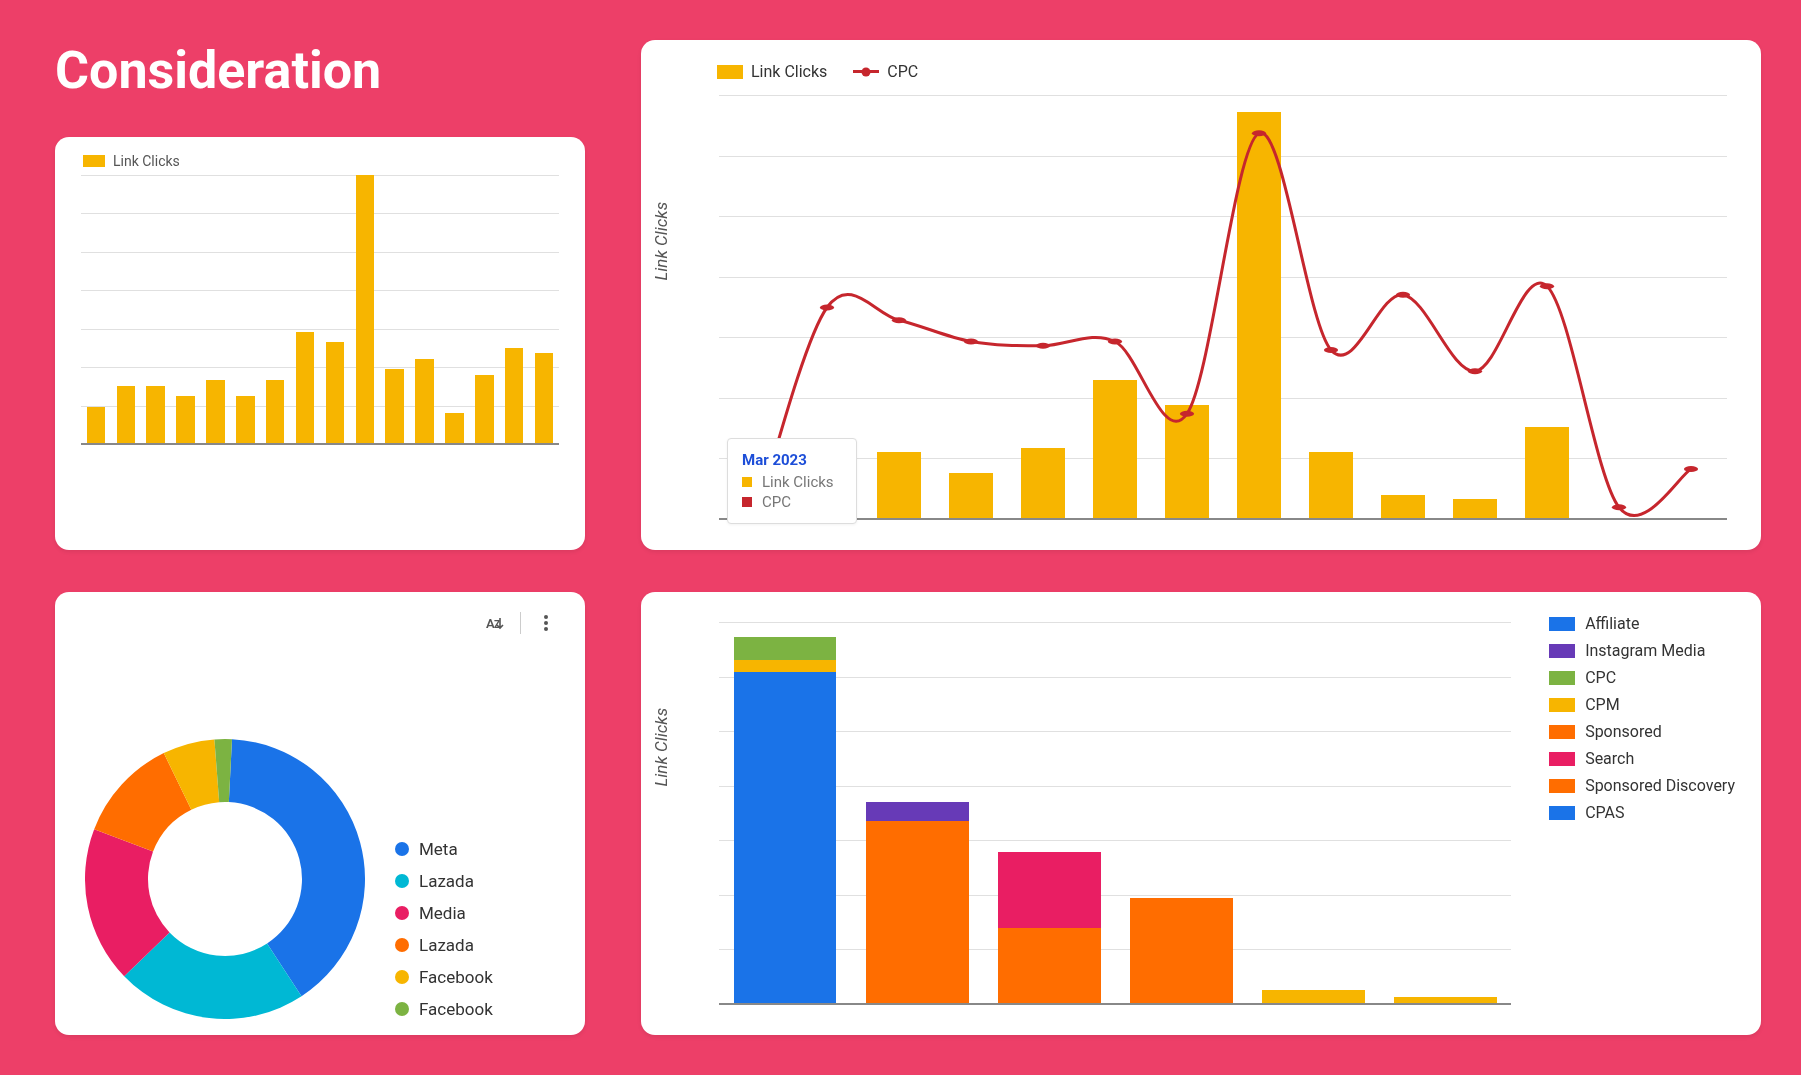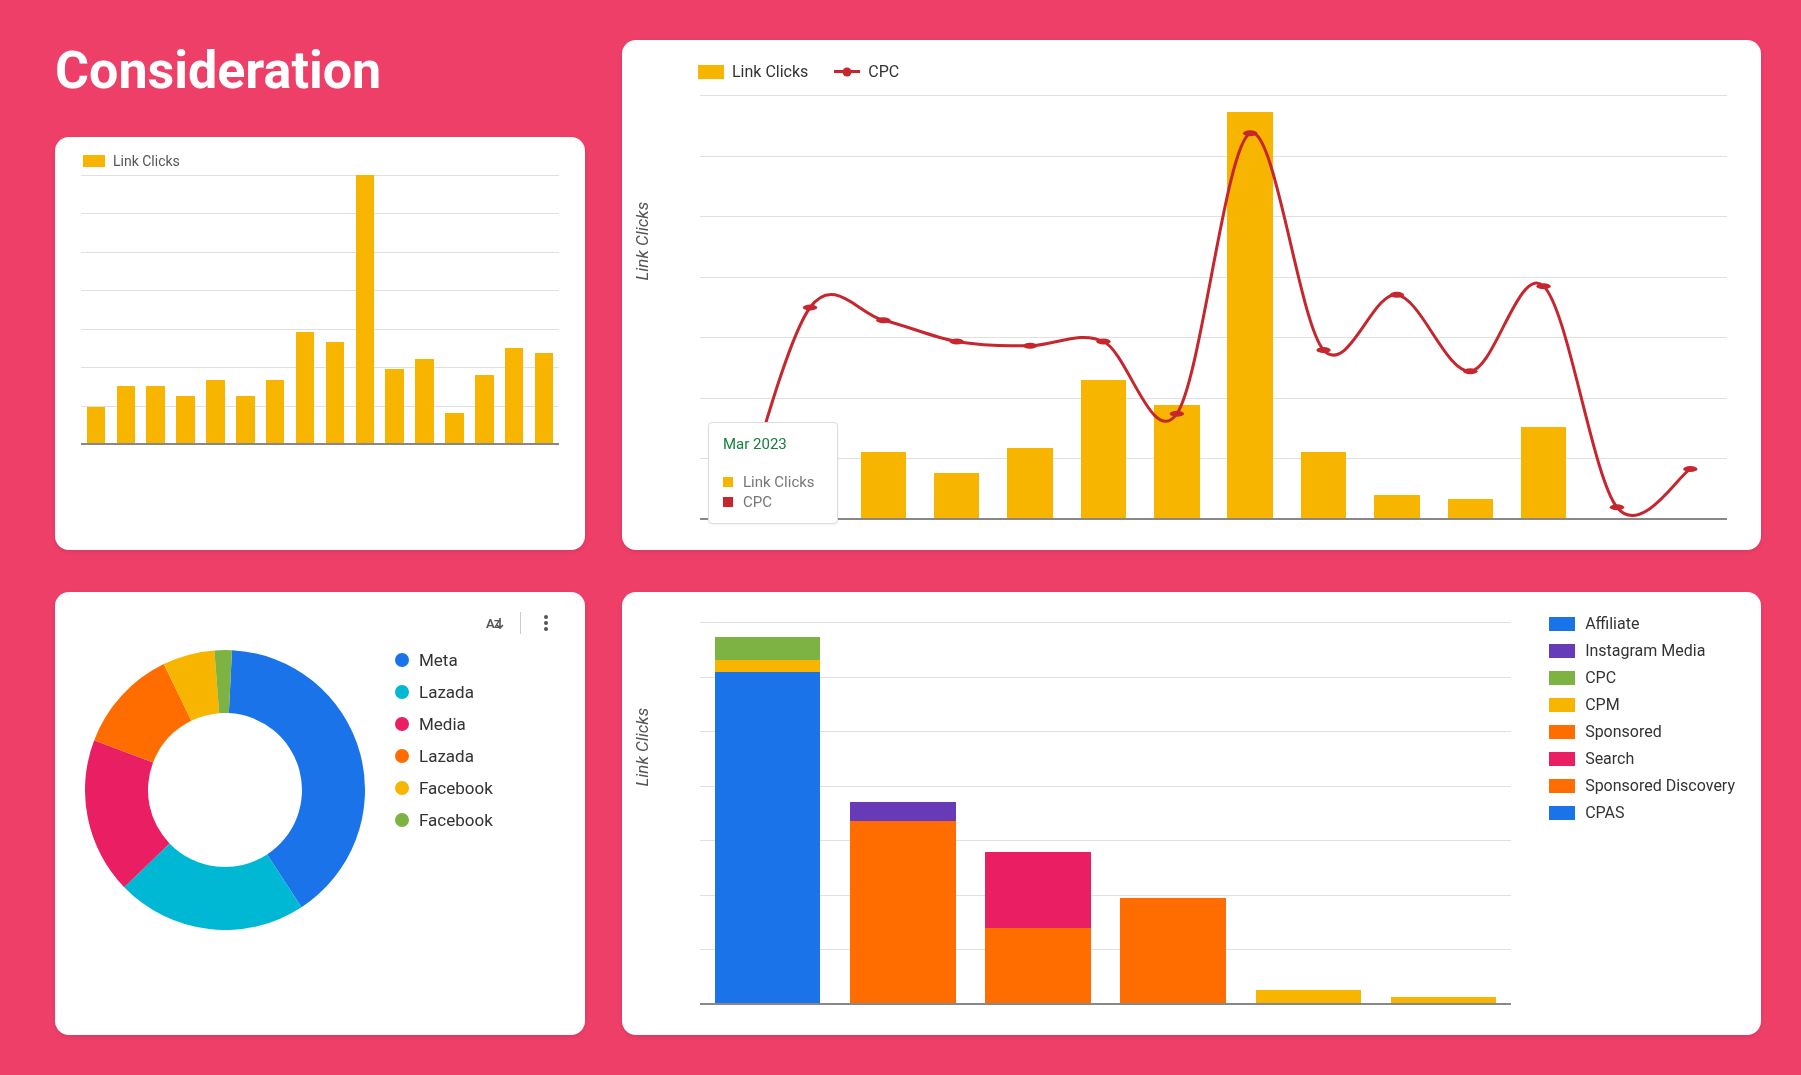--- a/index.html
+++ b/index.html
@@ -8,21 +8,21 @@
   background: #ED3F68;
   width: 1801px;
   height: 1075px;
   padding: 40px;
   overflow: hidden;
 }
 .grid {
   display: grid;
   grid-template-columns: 530px 1fr;
   grid-template-rows: auto auto;
-  gap: 42px 37px;
+  gap: 42px 56px;
   height: 100%;
   padding-left: 15px;
 }
 .title-area {
   color: #fff;
 }
 .title-area h1 {
   font-size: 52px;
   font-weight: 700;
   margin-bottom: 14px;
@@ -67,31 +67,31 @@
   bottom: -4px;
   background: #fff;
   border: 1px solid #ddd;
   border-radius: 4px;
   padding: 12px 22px 12px 14px;
   font-size: 15px;
   color: #777;
   box-shadow: 0 1px 3px rgba(0,0,0,0.05);
   z-index: 5;
 }
-.tooltip .tt-title { color: #15803d; font-weight: 400; margin-bottom: 20px; }
+.tooltip .tt-title { color: #1d4ed8; font-weight: 700; margin-bottom: 4px; }
 .tooltip .tt-row { display: flex; align-items: center; gap: 10px; margin-top: 2px; }
 .tt-sw { width: 10px; height: 10px; }
 
 .mini-legend { display: flex; align-items: center; gap: 8px; font-size: 14px; color: #555; margin-bottom: 6px; margin-left: 8px; }
 .mini-plot { position: relative; height: 270px; margin: 0 6px; }
 
 .pie-toolbar { display: flex; justify-content: flex-end; align-items: center; gap: 0; height: 30px; margin-bottom: 12px; }
 .pie-toolbar .sort-btn, .pie-toolbar .more-btn { width: 38px; height: 30px; display: flex; align-items: center; justify-content: center; cursor: pointer; color: #555; font-size: 16px; }
 .pie-toolbar .divider { width: 1px; height: 22px; background: #ccc; margin: 0 6px; }
-.pie-body { flex: 1; display: flex; align-items: flex-start; gap: 30px; }
+.pie-body { flex: 1; display: flex; align-items: flex-end; gap: 30px; }
 .donut-svg { width: 280px; height: 280px; margin-left: 10px; }
 .pie-legend { display: flex; flex-direction: column; gap: 12px; font-size: 17px; color: #333; }
 .pie-legend .row { display: flex; align-items: center; gap: 10px; }
 .dot { width: 14px; height: 14px; border-radius: 50%; }
 
 .stack-legend { display: flex; flex-direction: column; gap: 8px; font-size: 16px; color: #333; }
 .stack-legend .row { display: flex; align-items: center; gap: 10px; }
 .stack-body { display: flex; flex: 1; gap: 30px; }
 .stack-plot-wrap { flex: 1; position: relative; }
 .stack-plot { position: absolute; left: 52px; right: 8px; top: 8px; bottom: 12px; }

